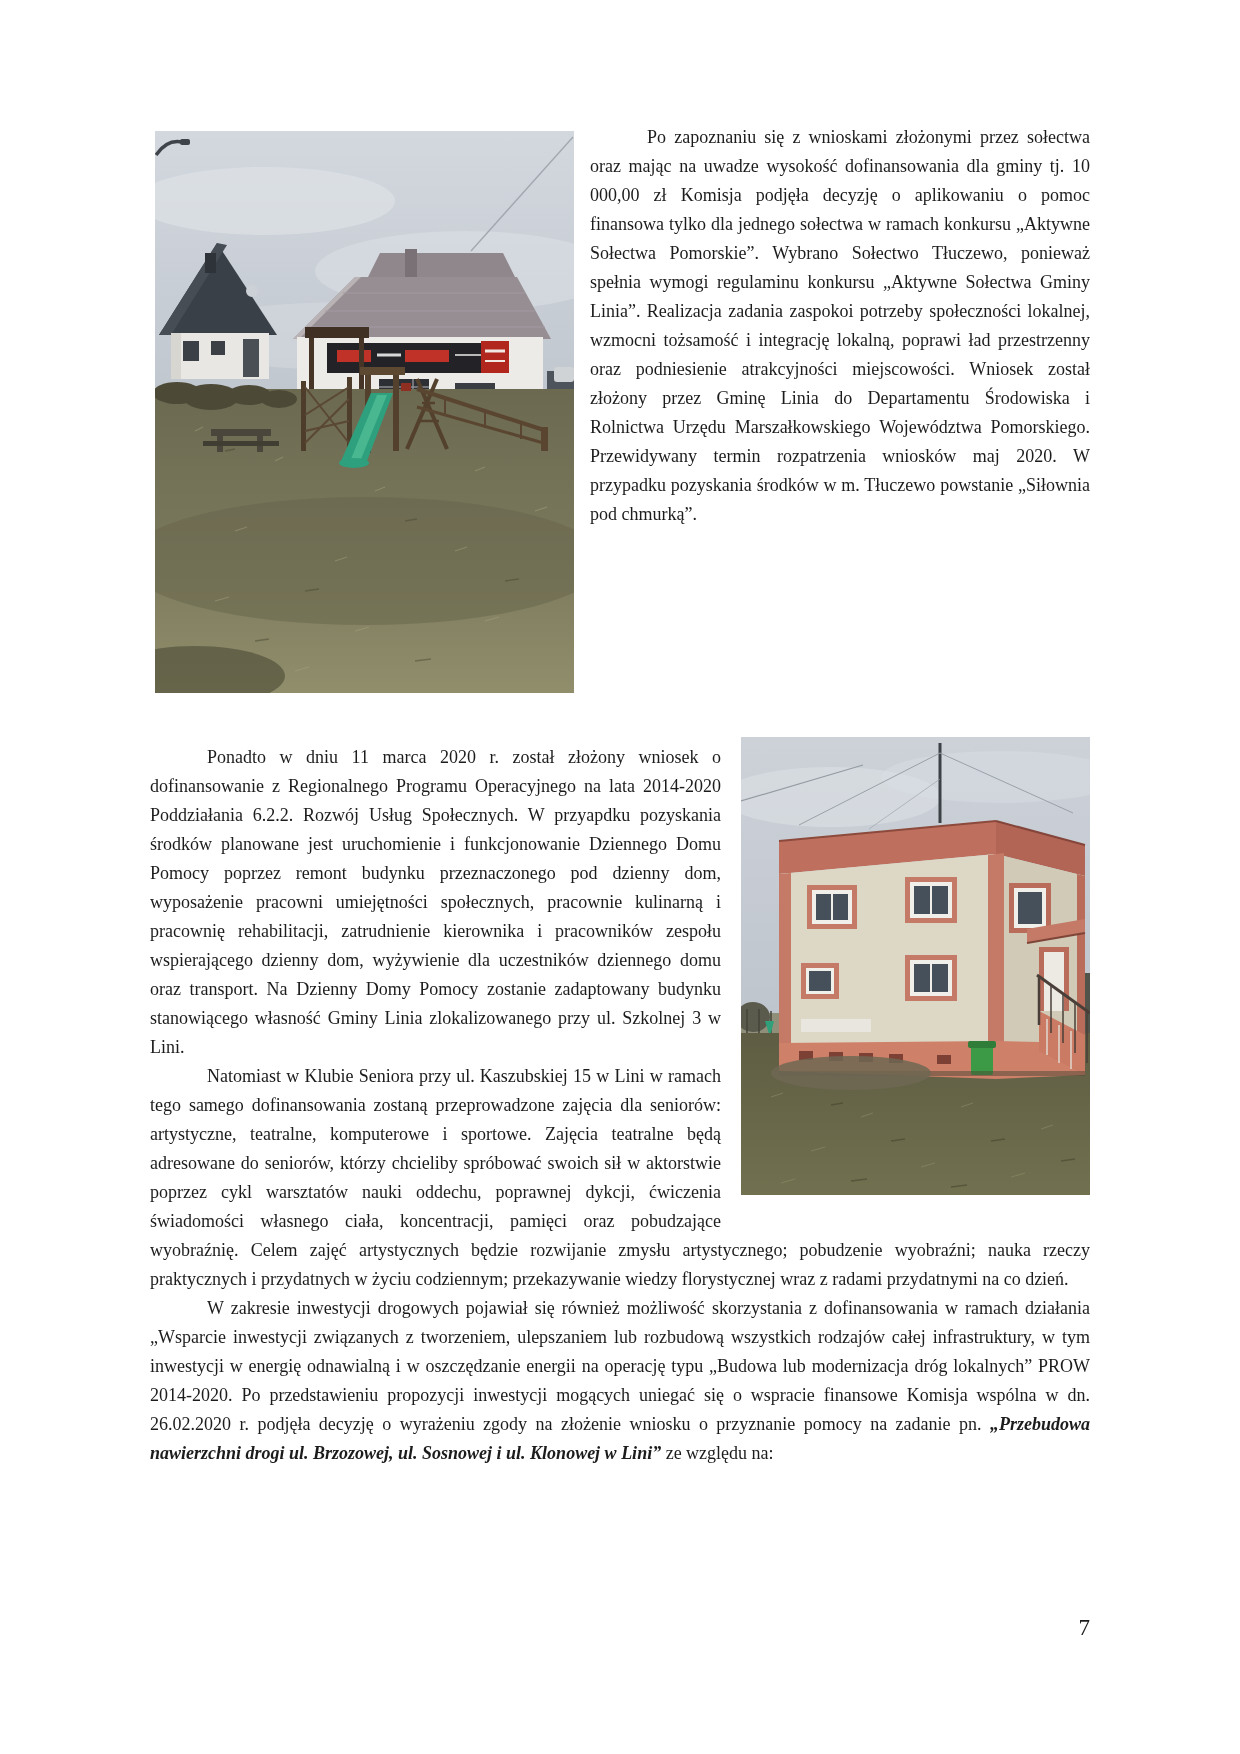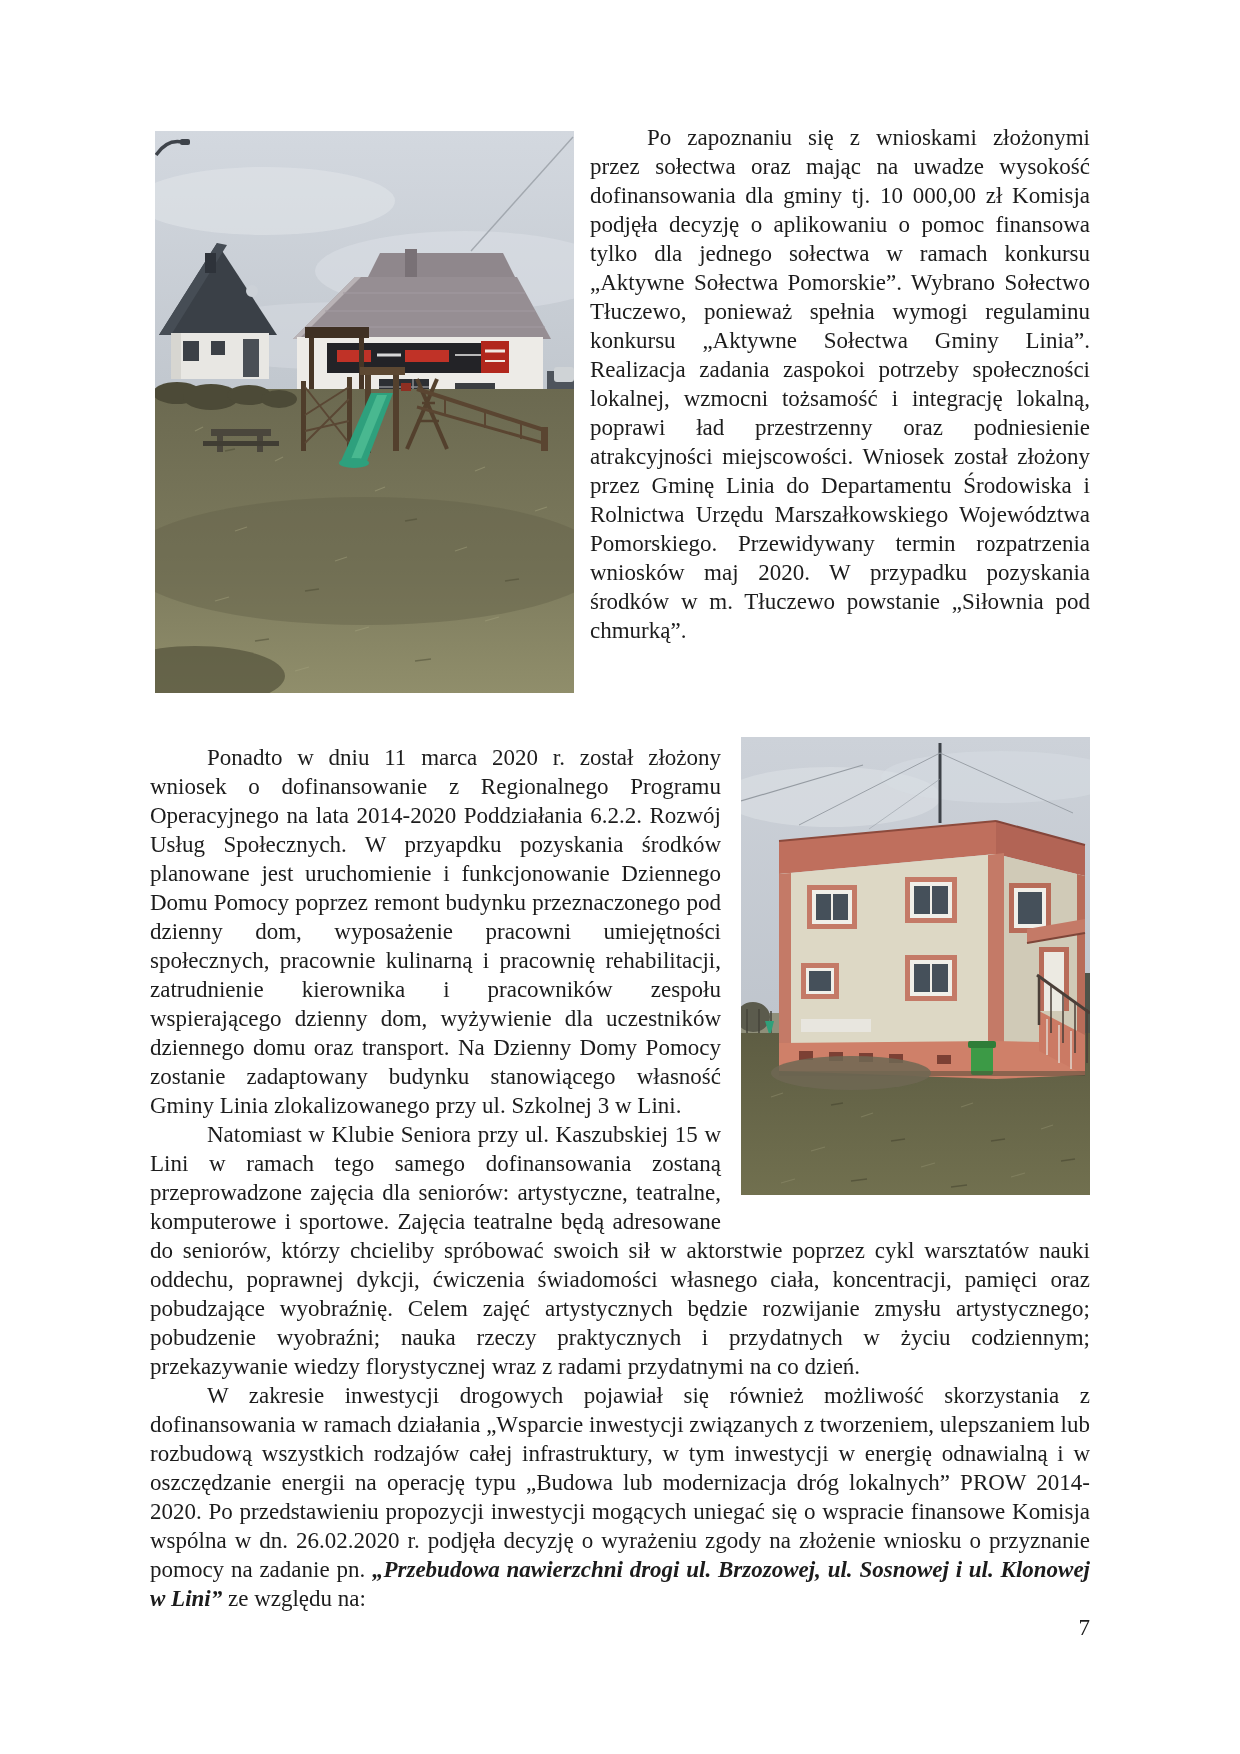--- a/index.html
+++ b/index.html
@@ -6,21 +6,21 @@
   .page{
     position:relative;
     width:1240px;height:1754px;
     background:#ffffff;
     font-family:"Liberation Serif","DejaVu Serif",serif;
     color:#1c1c1c;
     overflow:hidden;
   }
   .content{
     position:absolute;left:150px;top:123px;width:940px;
-    font-size:23px;line-height:29px;
+    font-size:18px;line-height:29px;
     text-align:justify;
   }
   .content p{margin:0;text-indent:57px;}
   .sec2{clear:both;padding-top:40px;}
   figure{margin:0;padding:0;}
   .photo1{
     float:left;width:419px;height:562px;
     margin:8px 16px 10px 5px;
   }
   .photo2{

